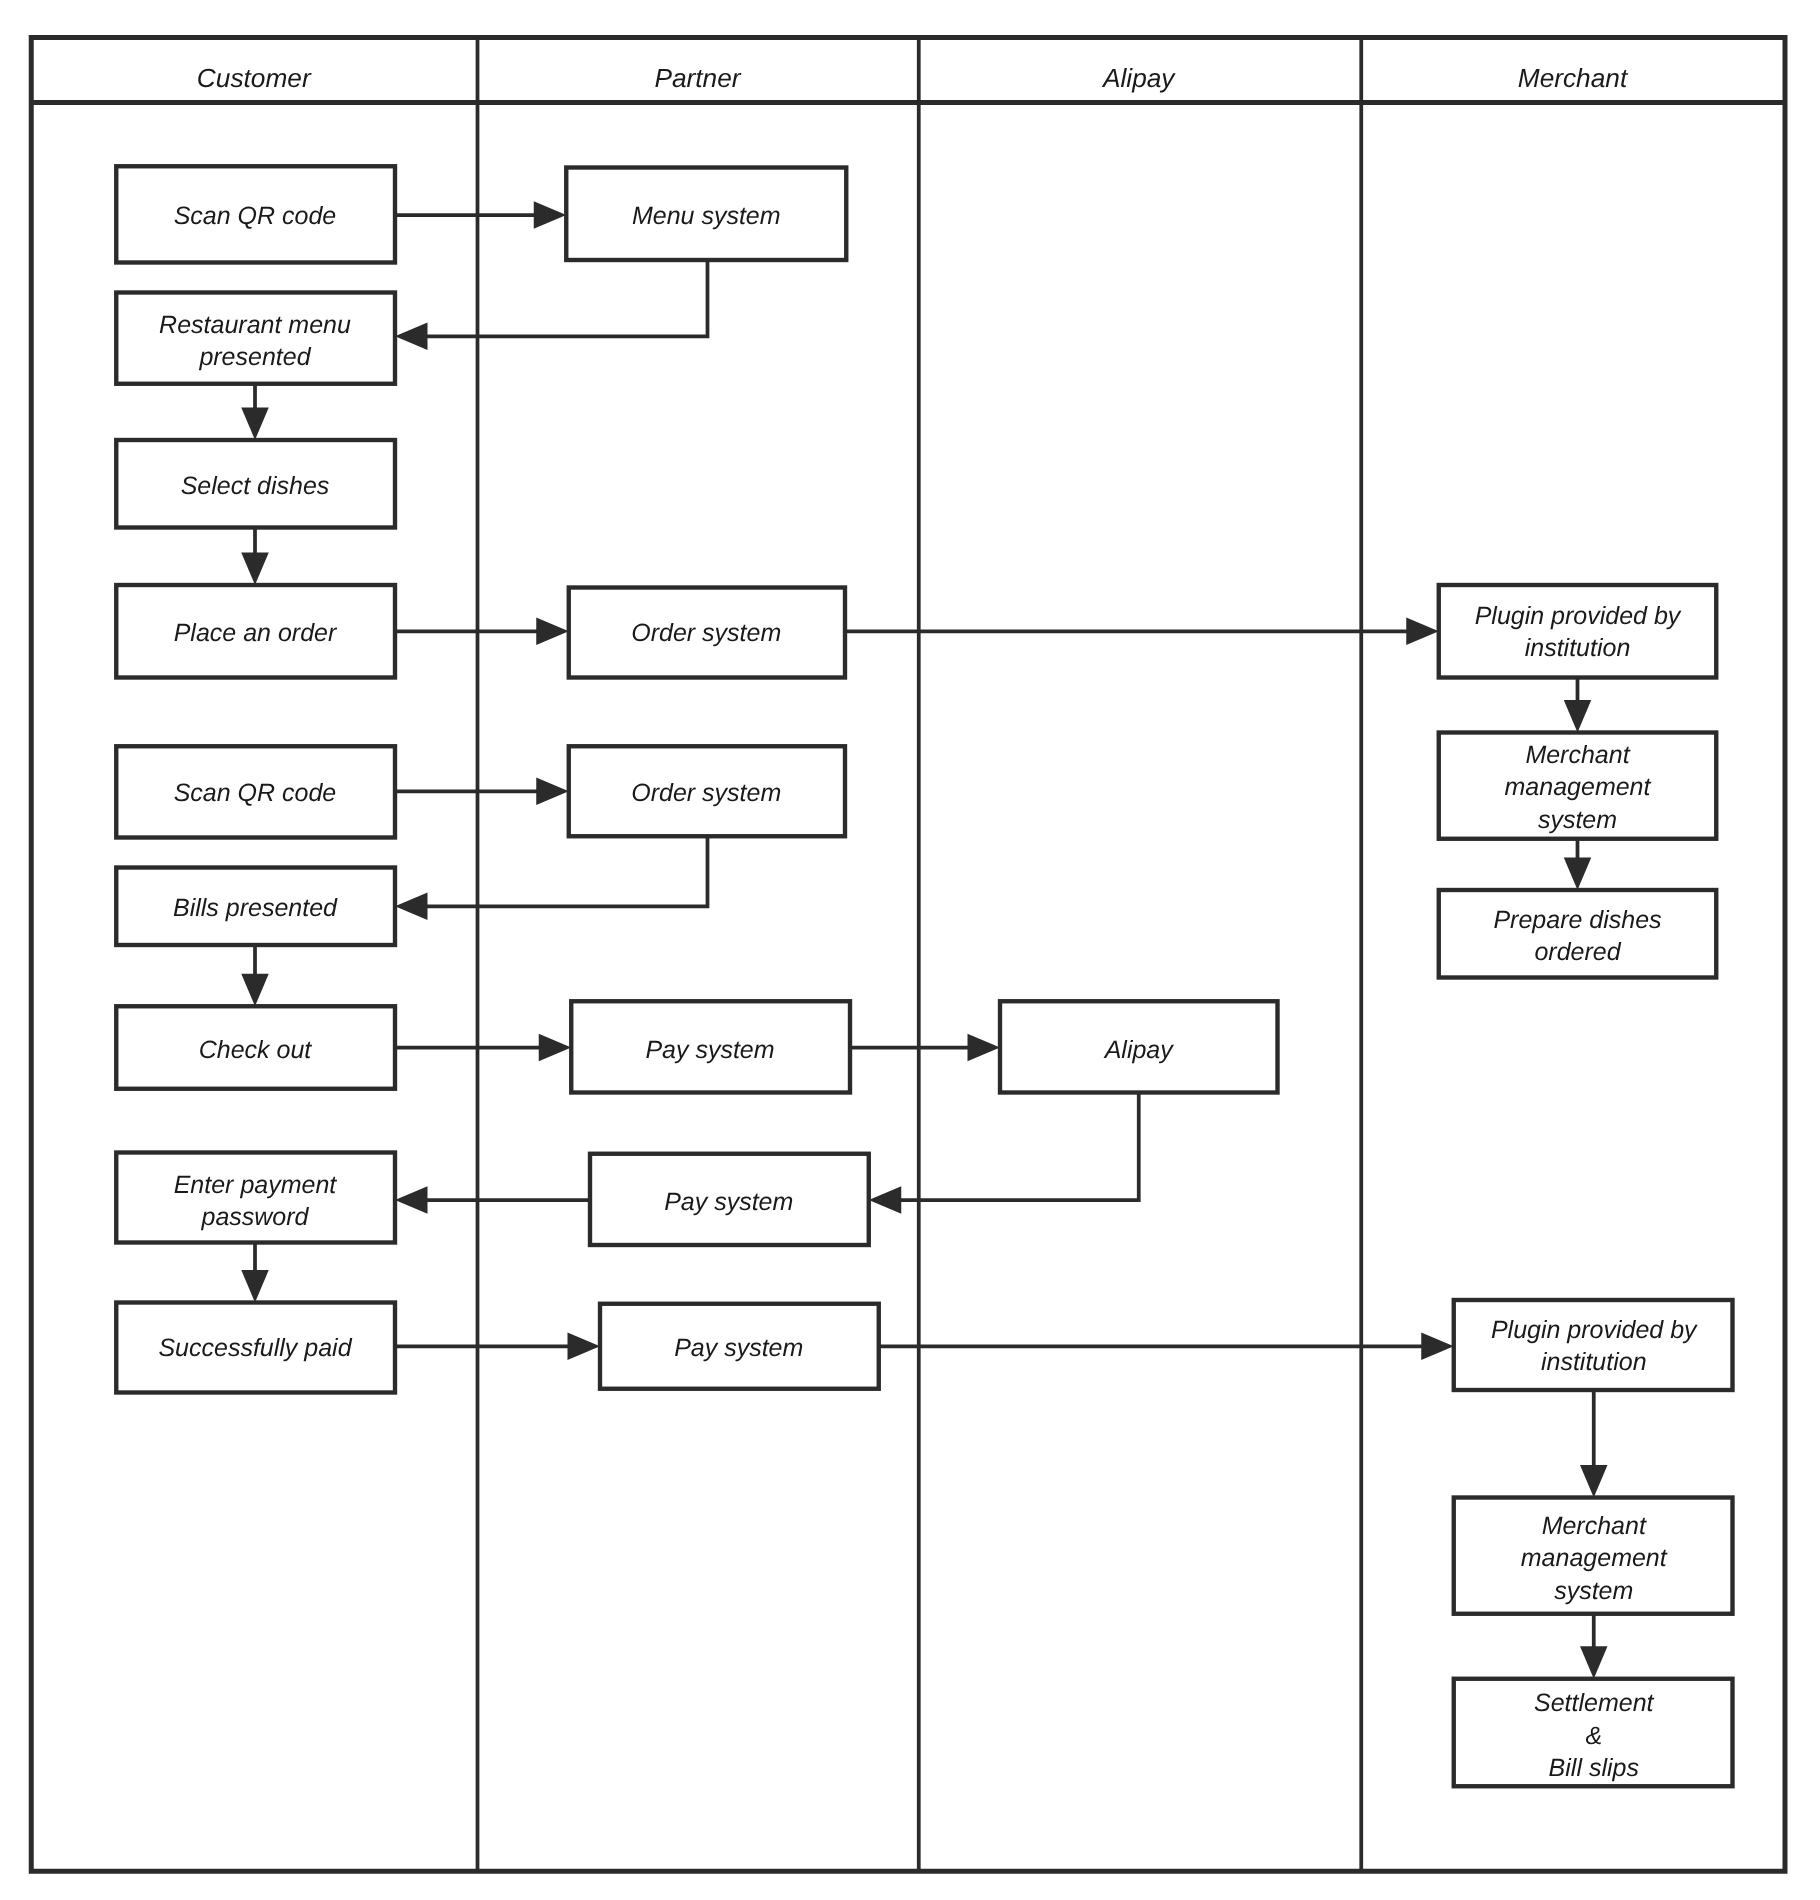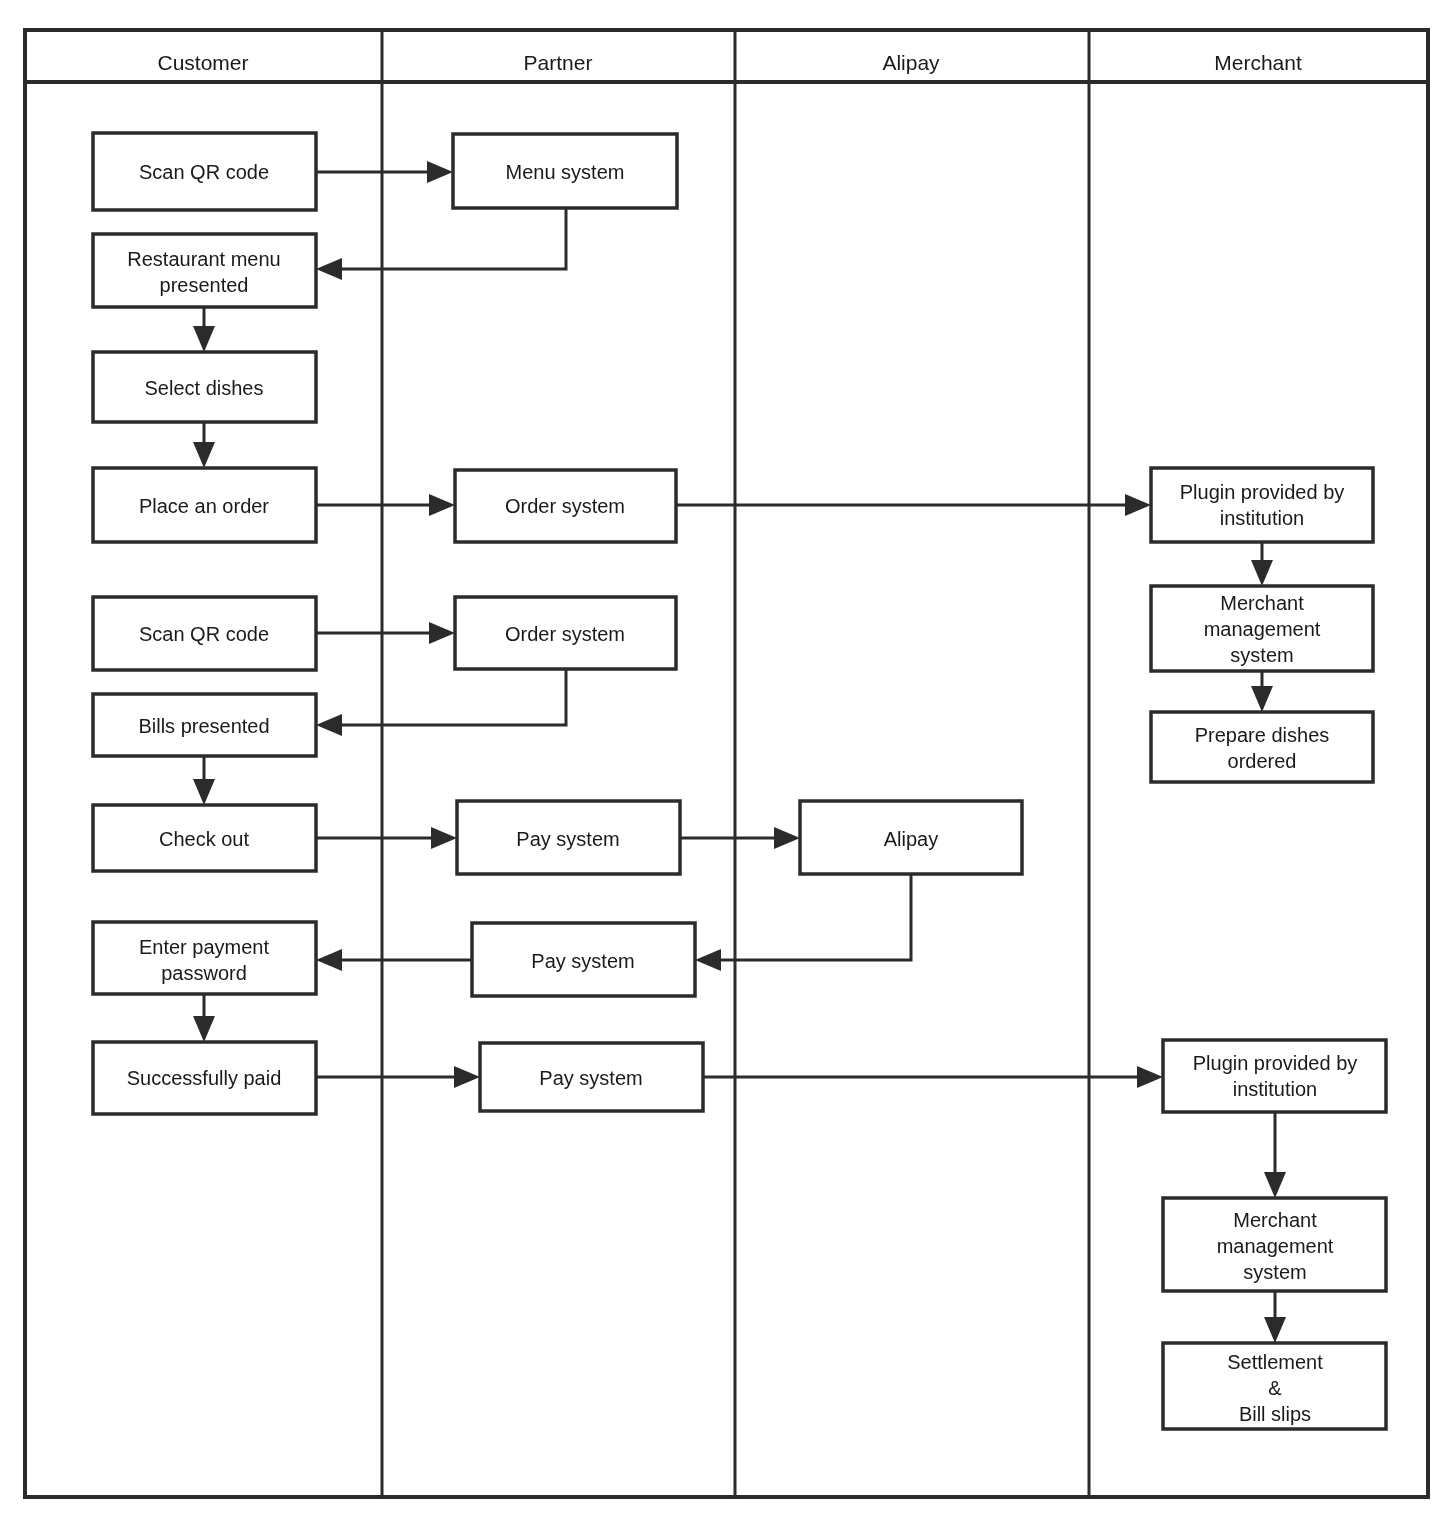--- a/index.html
+++ b/index.html
@@ -6,20 +6,21 @@
     margin: 0;
     padding: 0;
     background: #ffffff;
   }
   #canvas {
     position: relative;
     width: 1456px;
     height: 1520px;
     background: #ffffff;
     font-family: "Liberation Sans", sans-serif;
+    font-style: italic;
   }
   svg.diagram {
     display: block;
     width: 1456px;
     height: 1520px;
   }
   .lane-frame {
     fill: none;
     stroke: #2b2b2b;
     stroke-width: 4;

